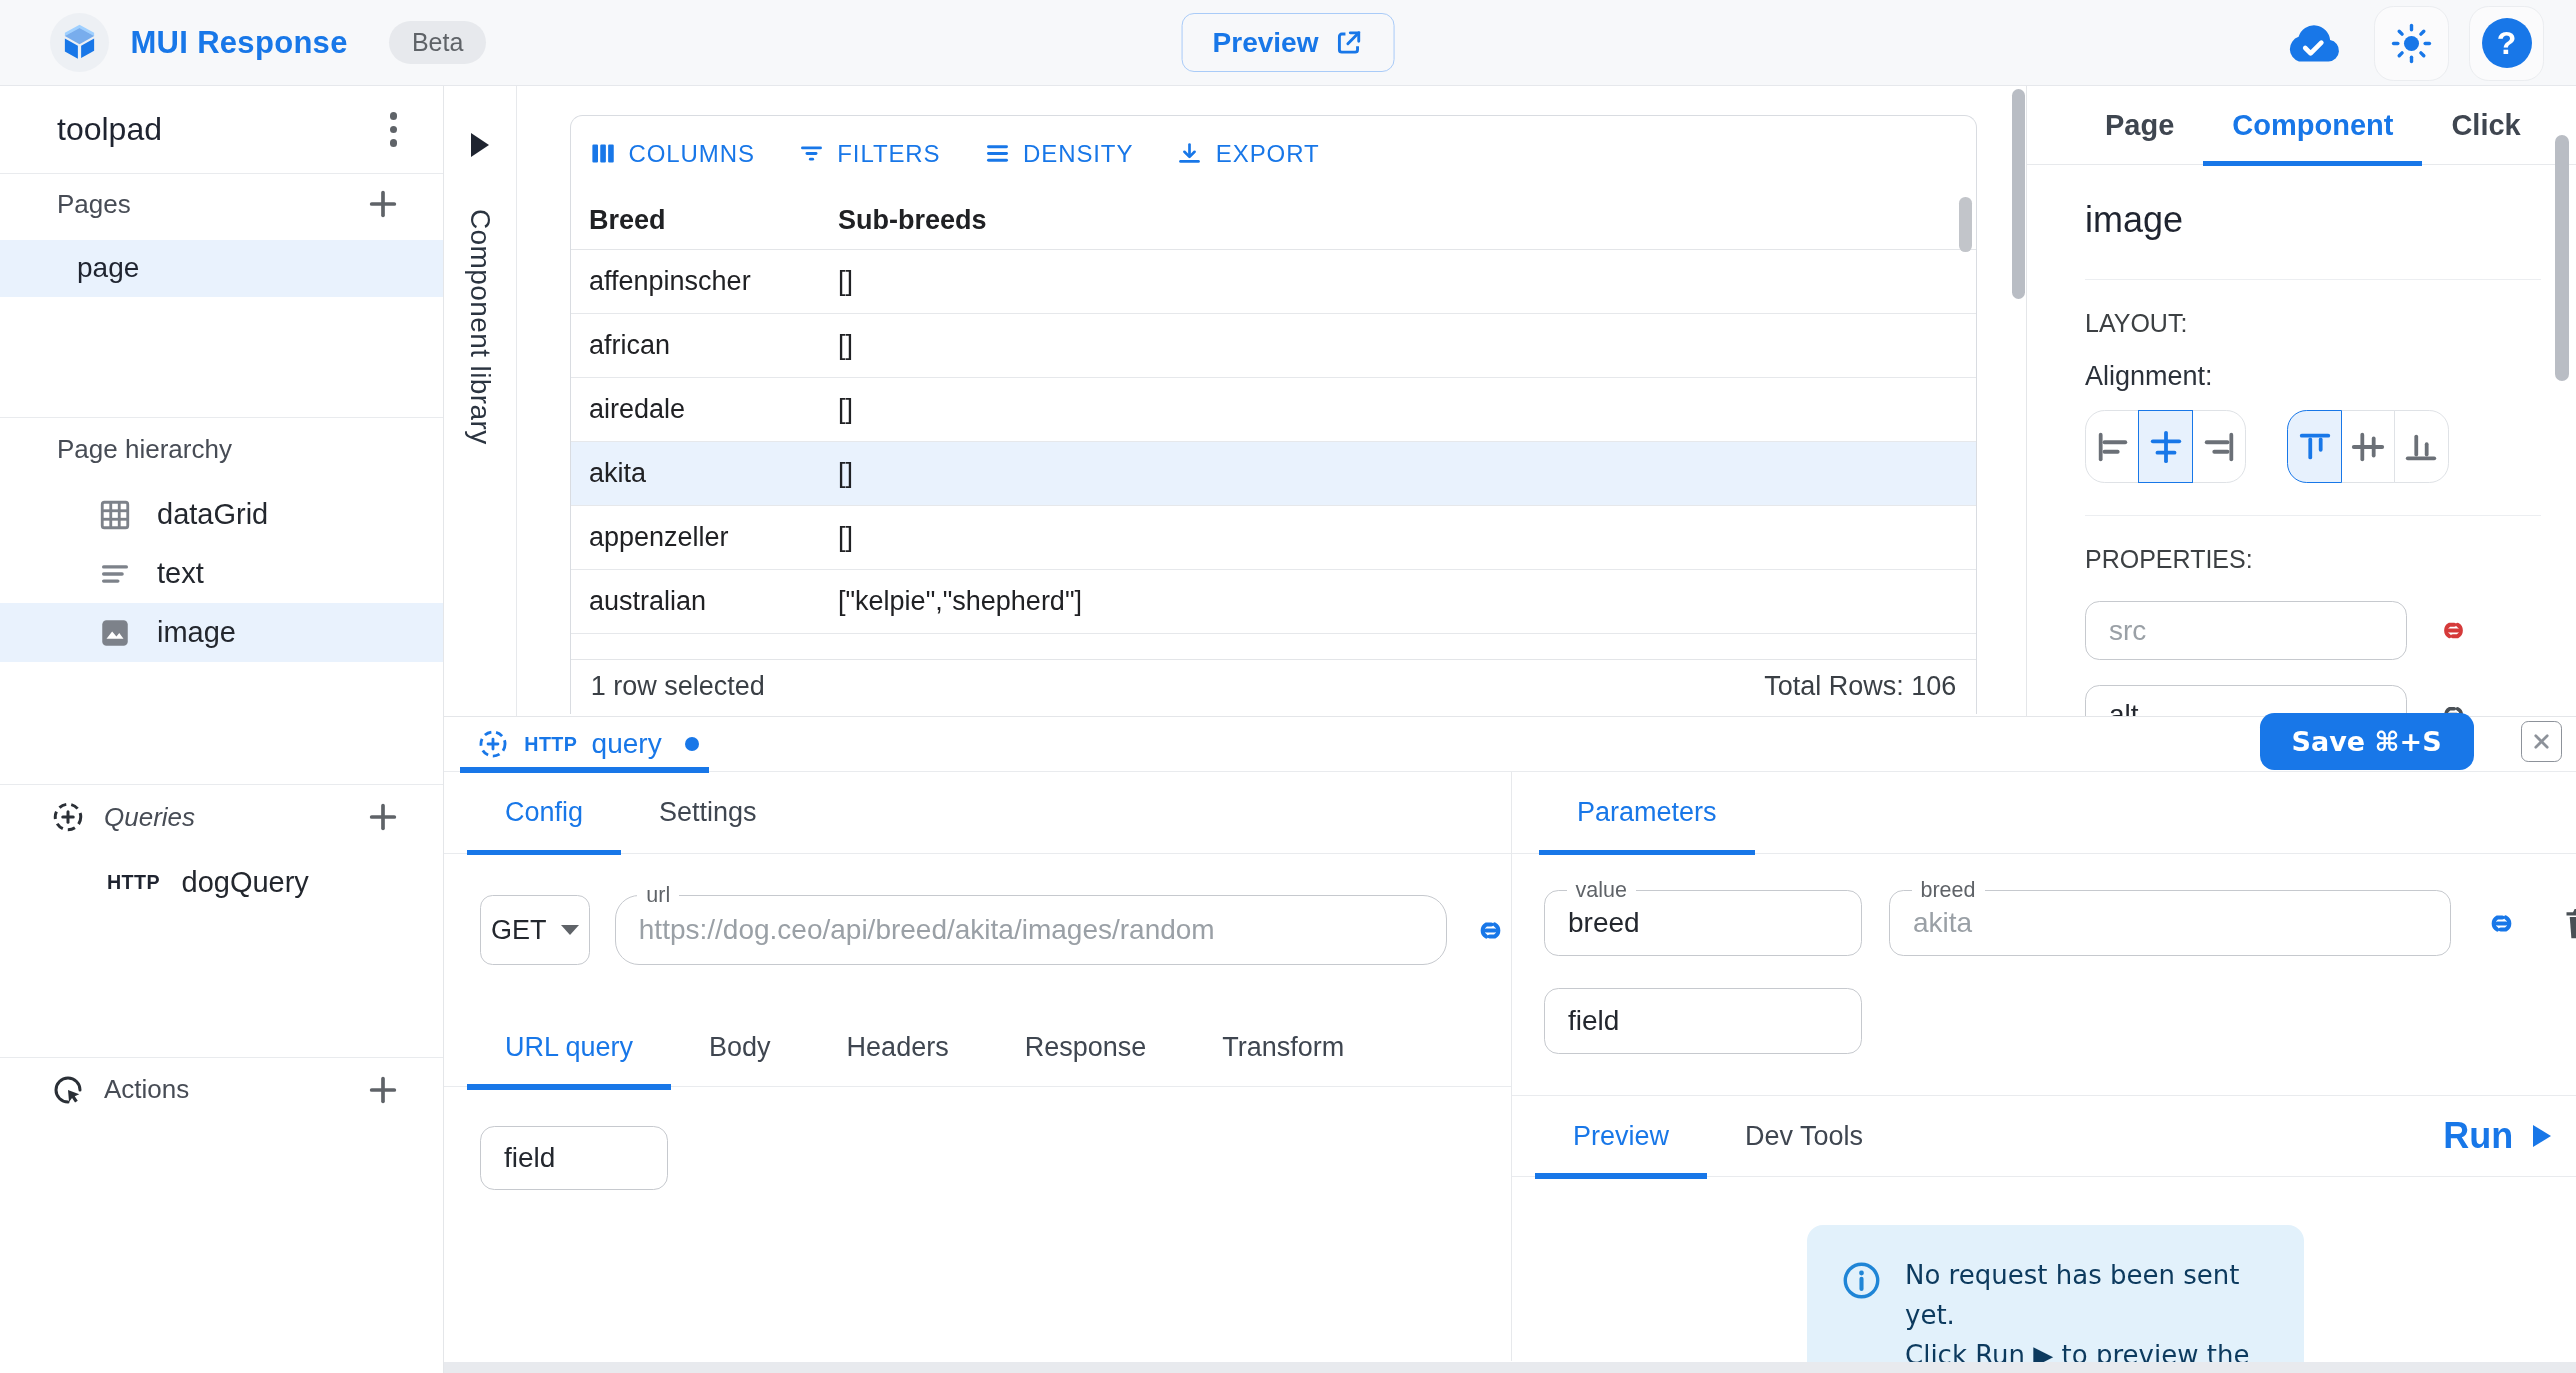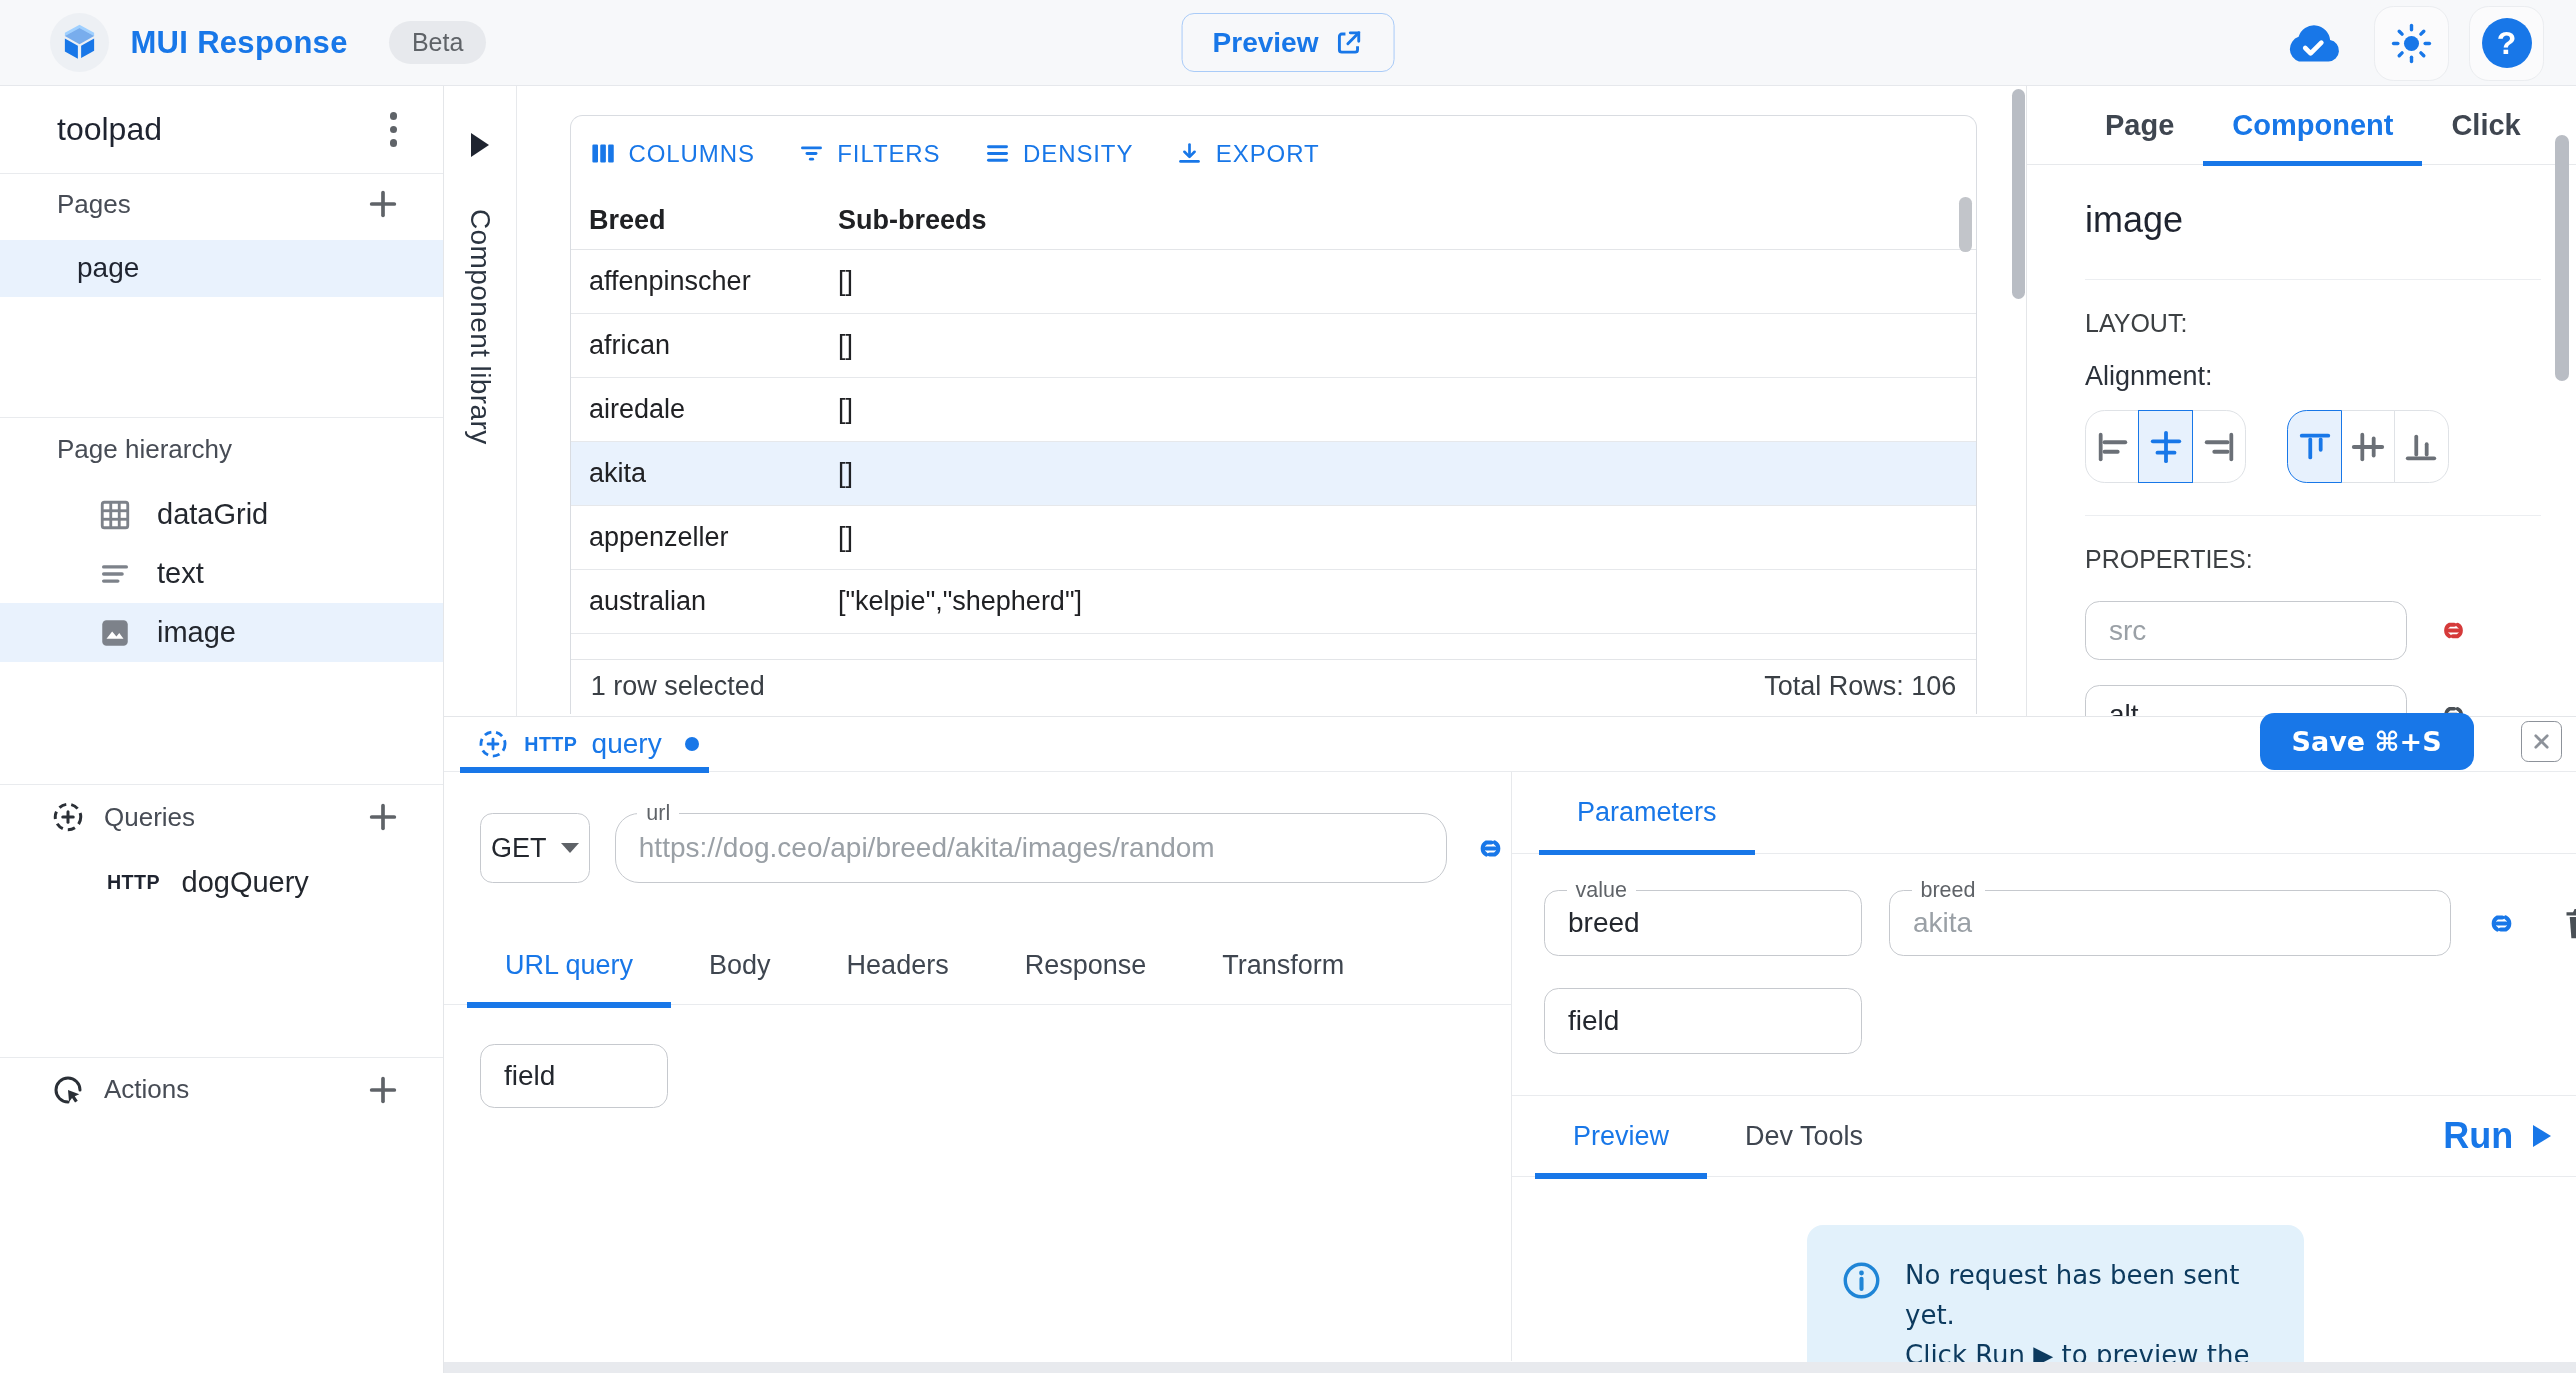--- a/index.html
+++ b/index.html
@@ -225,21 +225,21 @@
       <svg width="34" height="34" viewBox="0 0 24 24">
           <rect x="3" y="3" width="18" height="18" rx="3" fill="#7d828a"></rect>
           <path d="m6 16 4-5 3 3.5 2-2.5 3 4z" fill="#fff"></path>
         </svg>
     </span>
     <span>image</span>
   </div>
 
   <div class="sb-divider" style="margin-top:122px;"></div>
 
-  <div class="sb-sechead" style="margin-top:12.5px; padding-left:50px;">
+  <div class="sb-sechead" style="margin-top:12.5px; padding-left:50px;font-style:italic;">
     <span class="lbl">
       <span>
         <svg width="36" height="36" viewBox="0 0 24 24" fill="none" stroke="#2a2f36" stroke-width="2">
             <circle cx="12" cy="12" r="8.5" stroke-dasharray="5 3.4"></circle>
             <line x1="12" y1="8.5" x2="12" y2="15.5" stroke-linecap="round"></line>
             <line x1="8.5" y1="12" x2="15.5" y2="12" stroke-linecap="round"></line>
           </svg>
       </span>
       <span>Queries</span>
     </span>
@@ -508,20 +508,24 @@
               <line x1="18" y1="6" x2="6" y2="18"></line>
             </svg>
         </span>
       </div>
     </div>
   </div>
 
   <div class="q-body">
 
     <div class="q-left">
+      <div class="mini-tabs">
+        <div class="mini-tab active">Config</div>
+        <div class="mini-tab">Settings</div>
+      </div>
       <div class="cfg-row">
         <div class="get-select">
           <span>GET</span>
           <span class="get-caret"></span>
         </div>
         <div class="outlined url-input">
           <span class="notch">url</span>
           <span class="ph">https://dog.ceo/api/breed/akita/images/random</span>
         </div>
         <span class="link-ico">

